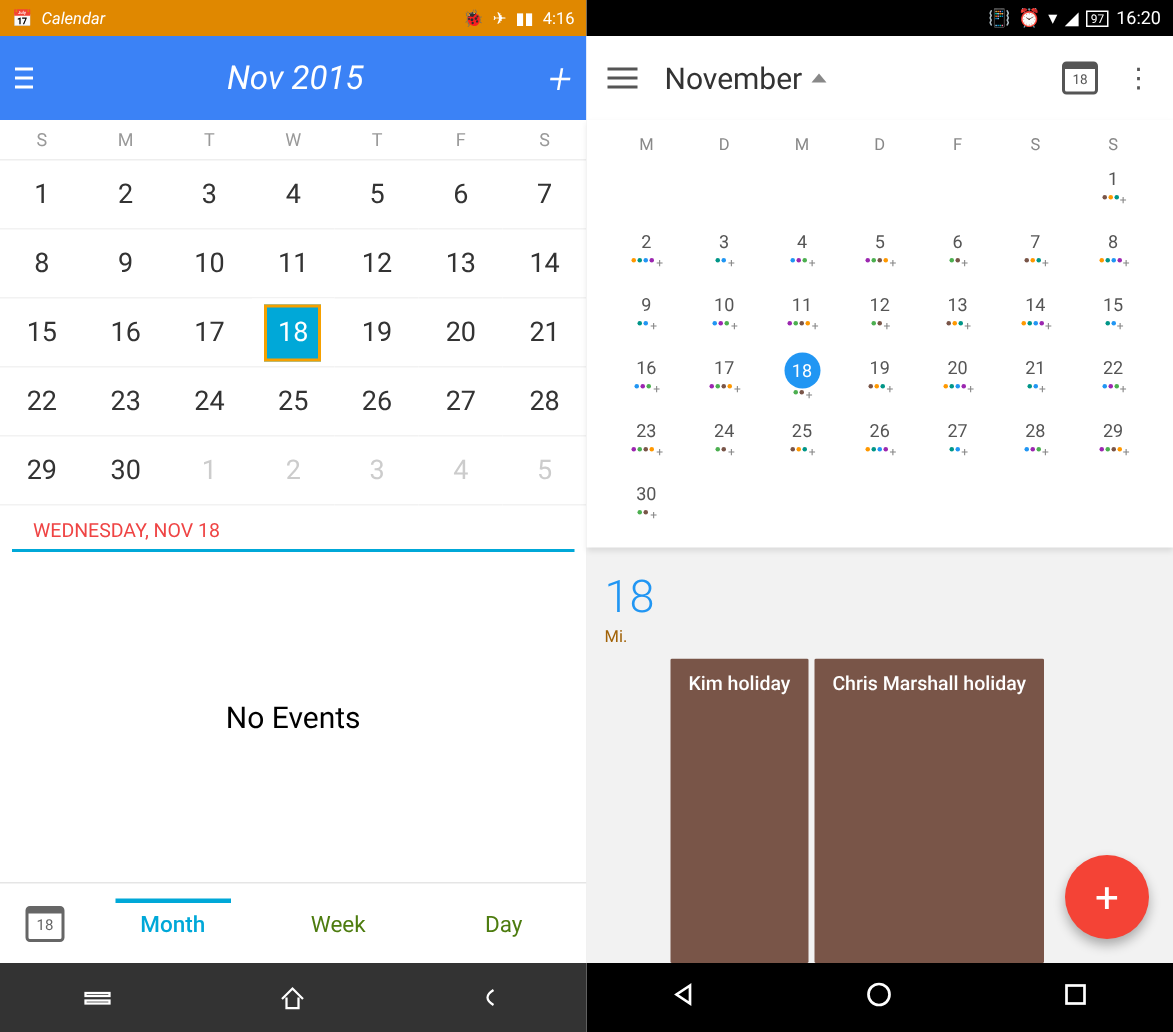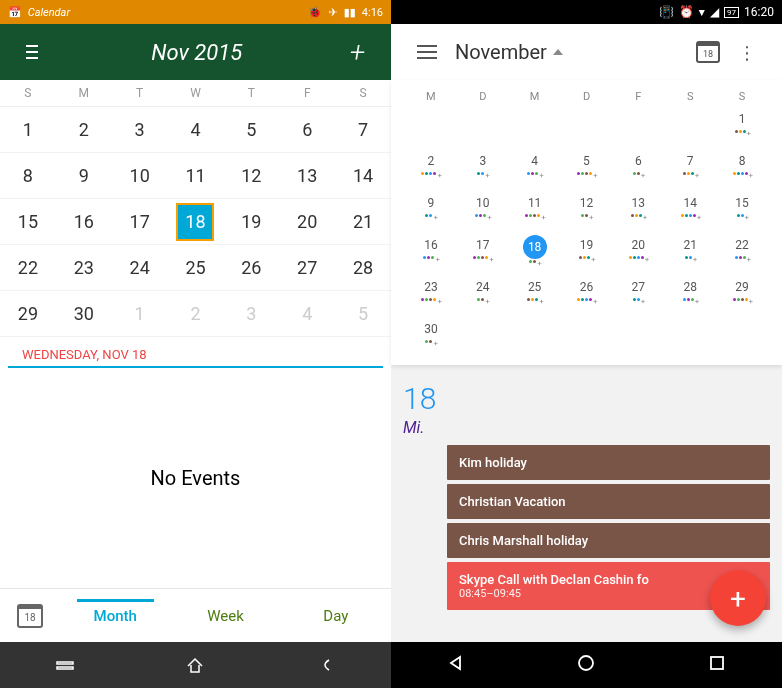--- a/index.html
+++ b/index.html
@@ -3,21 +3,21 @@
 <meta charset="utf-8">
 <style>
   * { margin: 0; padding: 0; box-sizing: border-box; font-family: -apple-system, Roboto, Arial, sans-serif; }
   body { background: #e0e0e0; display: flex; width: 782px; height: 688px; }
   .phone { width: 391px; height: 688px; background: #fff; display: flex; flex-direction: column; position: relative; }
 
   
   .status-bar-l { height: 24px; background: #e08800; color: #fff; display: flex; align-items: center; padding: 0 8px; font-size: 11px; }
   .status-bar-l .sp { flex: 1; }
   .status-bar-l .ico { margin-left: 6px; }
-  .header-l { height: 56px; background: #14532d; color: #fff; display: flex; align-items: center; padding: 0 26px; font-size: 22px; font-style: italic; }
+  .header-l { height: 56px; background: #3b82f6; color: #fff; display: flex; align-items: center; padding: 0 10px; font-size: 22px; font-style: italic; }
   .header-l .title { flex: 1; text-align: center; }
   .burger-bars { width: 18px; height: 14px; display:flex; flex-direction:column; justify-content:space-between; }
   .burger-bars span { display:block; height:2px; background:#fff; width:12px; }
   .plus-l { font-size: 28px; font-weight: 300; }
 
   .dow-l { display: grid; grid-template-columns: repeat(7,1fr); text-align:center; font-size:12px; color:#999; padding:6px 0; border-bottom:1px solid #eee;}
   .grid-l { display: grid; grid-template-columns: repeat(7,1fr); }
   .cell-l { height: 46px; display:flex; align-items:center; justify-content:center; font-size:18px; color:#333; border-bottom:1px solid #f2f2f2; position:relative; cursor:pointer;}
   .cell-l.dim { color:#ccc; }
   .cell-l.sel { background:#fff; }
@@ -30,42 +30,42 @@
   .tab-l { flex:1; text-align:center; font-size:15px; color:#4d7c0f; cursor:pointer;}
   .tab-l.active { color:#00a8d8; font-weight:500; position:relative;}
   .tab-l.active::after{content:"";position:absolute;left:15%;right:15%;top:-8px;height:3px;background:#00a8d8;}
   .navbar-l { height:46px; background:#333; display:flex; align-items:center; justify-content:space-around;}
   .nav-ico-l { width:22px; height:22px; display:flex; align-items:center; justify-content:center;}
   .nav-ico-l svg { stroke:#fff; fill:none; stroke-width:1.5;}
   
   
   .phone-r { background:#f2f2f2; }
   .status-bar-r { height:24px; background:#000; color:#fff; display:flex; align-items:center; justify-content:flex-end; padding:0 8px; font-size:12px; gap:5px;}
-  .header-r { height:56px; background:#fff; display:flex; align-items:center; padding:0 26px; gap:18px;}
+  .header-r { height:56px; background:#fff; display:flex; align-items:center; padding:0 14px; gap:18px;}
   .burger-r { width:20px; height:14px; display:flex; flex-direction:column; justify-content:space-between; cursor:pointer;}
   .burger-r span{height:2px; background:#555; display:block;}
   .title-r { font-size:20px; color:#333; flex:1; display:flex; align-items:center; gap:6px;}
   .tri-up { width:0;height:0;border-left:5px solid transparent;border-right:5px solid transparent;border-bottom:6px solid #888;}
   .today-r { width:24px;height:22px;border:2px solid #555;border-top:5px solid #555;border-radius:3px;display:flex;align-items:center;justify-content:center;font-size:9px;color:#555;cursor:pointer;}
   .dots-r { font-size:18px; color:#555; cursor:pointer;}
   .cal-r { background:#fff; padding:0 14px 10px; box-shadow:0 2px 4px rgba(0,0,0,.1);}
   .dow-r { display:grid; grid-template-columns:repeat(7,1fr); text-align:center; font-size:11px; color:#888; padding:10px 0 6px;}
   .grid-r { display:grid; grid-template-columns:repeat(7,1fr); row-gap:6px;}
   .cell-r { height:36px; display:flex; flex-direction:column; align-items:center; justify-content:flex-start; font-size:12px; color:#555; cursor:pointer; position:relative;}
   .cell-r .n { height:20px; display:flex; align-items:center; justify-content:center;}
   .cell-r.sel .n { width:24px;height:24px;border-radius:50%;background:#2196f3;color:#fff;}
   .dots { display:flex; gap:1px; margin-top:1px;}
   .dots span{width:3px;height:3px;border-radius:50%;}
   .d-g{background:#4caf50;} .d-b{background:#795548;} .d-o{background:#ff9800;} .d-t{background:#009688;} .d-bl{background:#2196f3;} .d-p{background:#9c27b0;}
   .plus-mark{font-size:8px;color:#888;line-height:1;}
   
   .daylabel-r { display:flex; padding:16px 12px 8px; gap:8px; align-items:flex-start;}
   .daylabel-r .big { color:#2196f3; font-size:30px; font-weight:300;}
-  .daylabel-r .sm { color:#4c1d95; font-size:16px; margin-top:2px;font-style:italic;}
-  .events-r { flex:1; overflow:hidden; padding:0 12px 0 56px; display:flex; flex-direction:column; gap:4px;}
+  .daylabel-r .sm { color:#a16207; font-size:11px; margin-top:2px;}
+  .events-r { flex:1; overflow:hidden; padding:0 12px 0 56px; display:flex; flex-direction:row; gap:4px;}
   .ev { padding:10px 12px; color:#fff; font-size:13px; font-weight:500; border-radius:1px; cursor:pointer;}
   .ev .sub { font-size:11px; font-weight:400; opacity:.9;}
   .ev.brown{background:#795548;} .ev.teal{background:#009688;} .ev.red{background:#ef5350;}
   .fab { position:absolute; right:16px; bottom:62px; width:56px;height:56px;border-radius:50%;background:#f44336;color:#fff;display:flex;align-items:center;justify-content:center;font-size:28px;box-shadow:0 4px 8px rgba(0,0,0,.3);cursor:pointer;}
   .navbar-r { height:46px; background:#000; display:flex; align-items:center; justify-content:space-around;}
   .nav-ico-r svg{stroke:#fff;fill:none;stroke-width:1.8;}
   
   .empty-cell{visibility:hidden;}
 </style>
 </head>
@@ -482,23 +482,21 @@
       </div>
   </div>
   <div class="daylabel-r">
     <div>
       <div class="big">18</div>
       <div class="sm">Mi.</div>
     </div>
   </div>
   <div class="events-r" id="events-r">
       <div class="ev brown">Kim holiday</div>
-      <div class="ev brown">Christian Vacation</div>
       <div class="ev brown">Chris Marshall holiday</div>
-      <div class="ev red">Skype Call with Declan Cashin fo<div class="sub">08:45–09:45</div></div>
     </div>
   <div class="fab">+</div>
   <div class="navbar-r">
     <div class="nav-ico-r"><svg width="22" height="22" viewBox="0 0 22 22">
           <path d="M15 5 L6 11 L15 17 Z"></path>
         </svg></div>
     <div class="nav-ico-r"><svg width="22" height="22" viewBox="0 0 22 22">
           <circle cx="11" cy="11" r="7"></circle>
         </svg></div>
     <div class="nav-ico-r"><svg width="22" height="22" viewBox="0 0 22 22">

